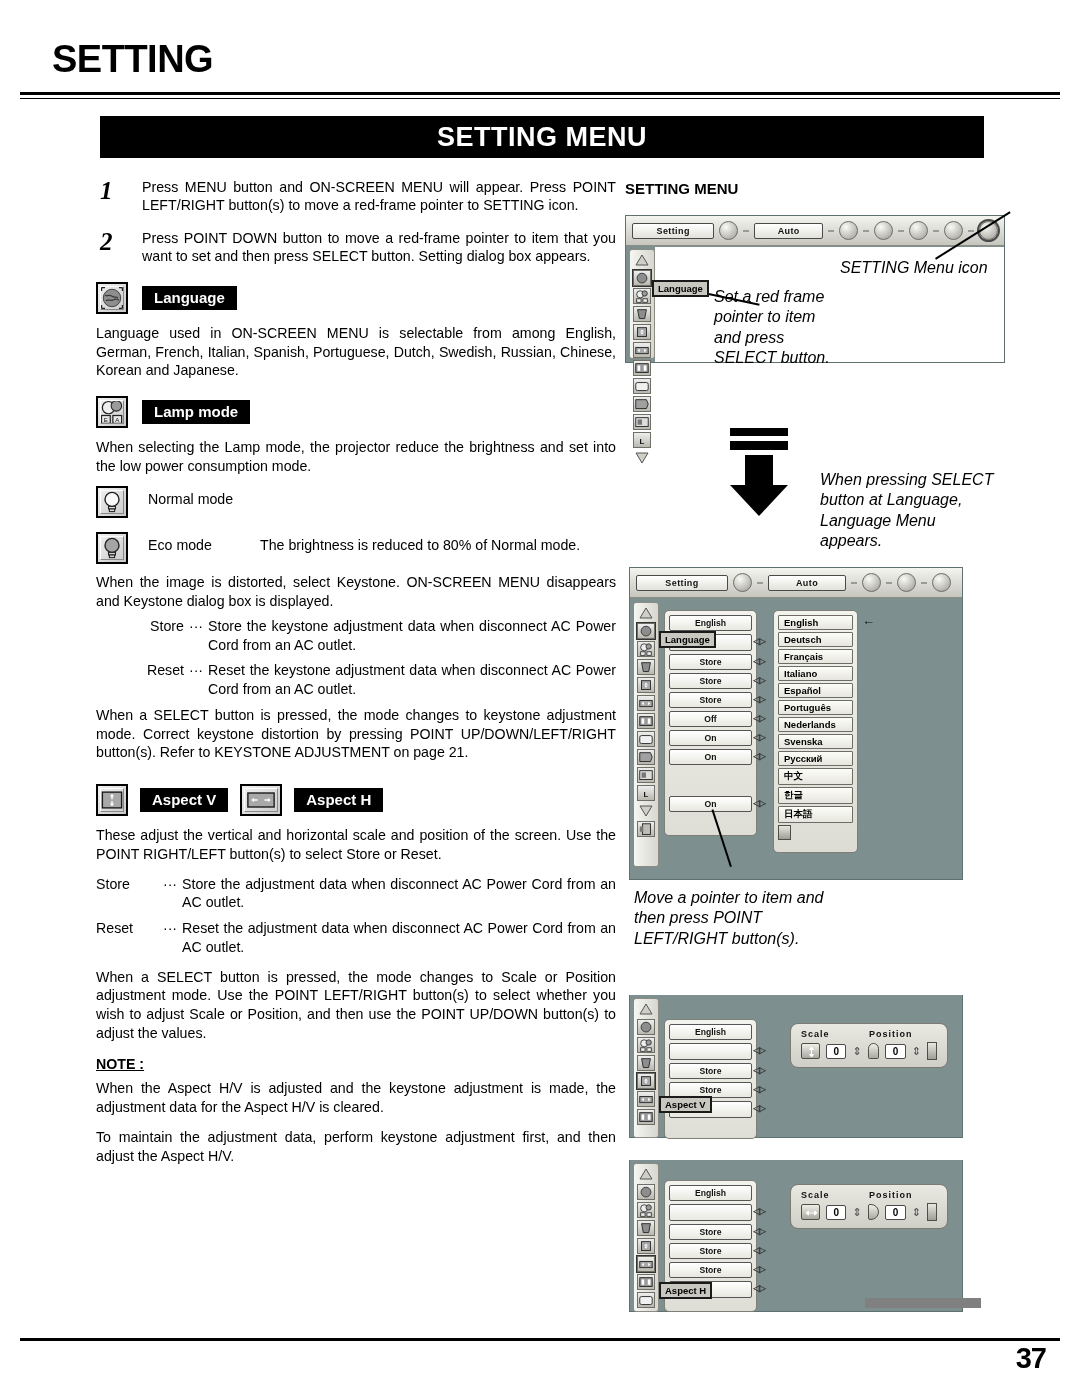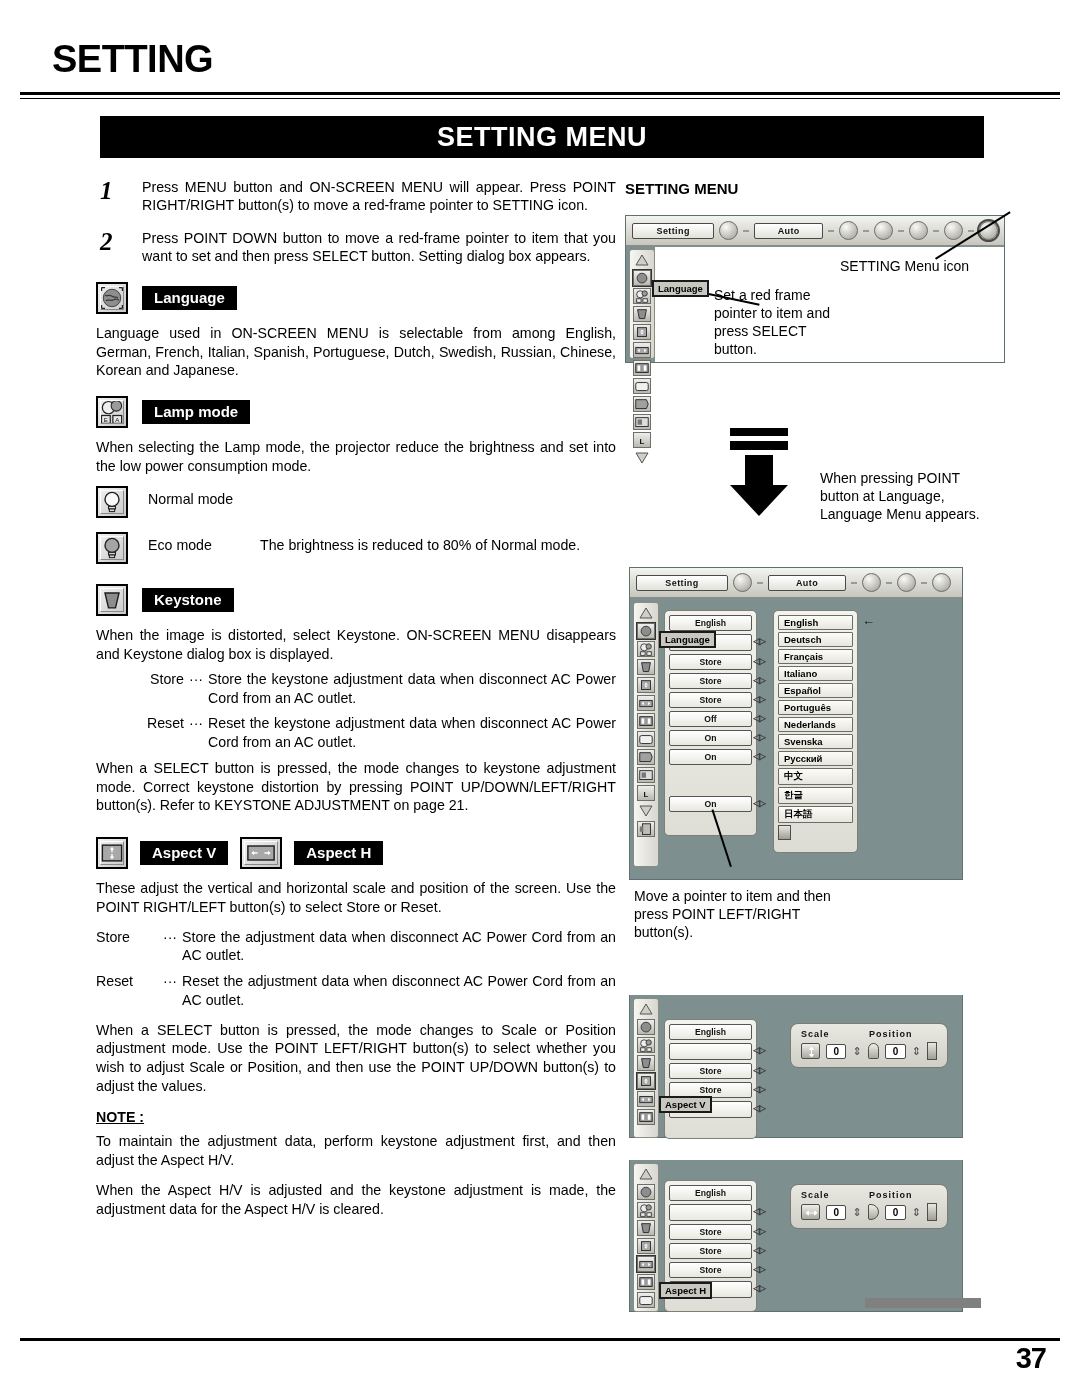--- a/index.html
+++ b/index.html
@@ -164,21 +164,21 @@
     width:19px; height:16px; background:linear-gradient(180deg,#efefe8,#a9a9a1);
     border:1px solid #4f4f48; border-radius:2px; position:relative;
   }
   .updown { font-size:11px; color:#444; line-height:.8; }
   .exitic {
     width:16px; height:18px; background:linear-gradient(180deg,#e8e8e0,#9e9e96);
     border:1px solid #4f4f48; position:relative;
   }
 
   
-  .callout { position:absolute; font-size:14px; line-height:1.28; }
+  .callout { position:absolute; font-size:16px; line-height:1.28;font-style:italic; }
   .leader { position:absolute; background:#000; transform-origin:0 0; height:1.6px; }
 
   .bigarrow { position:absolute; }
 
   
   .foot-rule { position:absolute; left:20px; top:1338px; width:1040px; height:3px; background:#000; }
   .foot-num {
     position:absolute; right:34px; top:1342px;
     font-size:29px; font-weight:bold; letter-spacing:-1px;
   }
@@ -192,21 +192,21 @@
   <div class="hdr-rule-thick"></div>
   <div class="hdr-rule-thin"></div>
 </div>
 
 <div class="banner">SETTING MENU</div>
 
 <div id="left-col">
 
   <div class="step">
     <div class="step-num">1</div>
-    <div class="step-body">Press MENU button and ON-SCREEN MENU will appear.  Press POINT RIGHT/RIGHT button(s) to move a red-frame pointer to SETTING icon.</div>
+    <div class="step-body">Press MENU button and ON-SCREEN MENU will appear.  Press POINT LEFT/RIGHT button(s) to move a red-frame pointer to SETTING icon.</div>
   </div>
 
   <div class="step">
     <div class="step-num">2</div>
     <div class="step-body">Press POINT DOWN button to move a red-frame pointer to item that you want to set and then press SELECT button.  Setting dialog box appears.</div>
   </div>
 
   <div class="sec-head">
     <span class="chip">
       <svg viewBox="0 0 32 32">
@@ -256,28 +256,20 @@
           <circle cx="16" cy="13" r="8" fill="#a5a5a5" stroke="#222" stroke-width="1.6"></circle>
           <rect x="12" y="21" width="8" height="3" fill="#d0d0d0" stroke="#222" stroke-width="1.2"></rect>
           <rect x="13" y="24" width="6" height="3" fill="#d0d0d0" stroke="#222" stroke-width="1.2"></rect>
         </svg>
       </span>
     </span>
     <span class="mname">Eco mode</span>
     <span class="mdesc">The brightness is reduced to 80% of Normal mode.</span>
   </div>
 
-  <div class="sec-head" style="margin-top:20px">
-    <span class="chip">
-      <svg viewBox="0 0 32 32">
-        <polygon points="8,8 24,8 20,25 12,25" fill="#8d8d8d" stroke="#1c1c1c" stroke-width="1.6"></polygon>
-      </svg>
-    </span>
-    <span class="sec-label">Keystone</span>
-  </div>
   <p class="para tight">When the image is distorted, select Keystone.  ON-SCREEN MENU disappears and Keystone dialog box is displayed.</p>
 
   <div class="defrow indent">
     <span class="dt">Store</span>
     <span class="dots">···</span>
     <span class="dd">Store the keystone adjustment data when disconnect AC Power Cord from an AC outlet.</span>
   </div>
   <div class="defrow indent">
     <span class="dt">Reset</span>
     <span class="dots">···</span>
@@ -311,22 +303,22 @@
     <span class="dd">Store the adjustment data when disconnect AC Power Cord from an AC outlet.</span>
   </div>
   <div class="defrow">
     <span class="dt" style="text-align:left">Reset</span>
     <span class="dots">···</span>
     <span class="dd">Reset the adjustment data when disconnect AC Power Cord from an AC outlet.</span>
   </div>
   <p class="para" style="margin-top:11px">When a SELECT button is pressed, the mode changes to Scale or Position adjustment mode. Use the POINT LEFT/RIGHT button(s) to select whether you wish to adjust Scale or Position, and then use the POINT UP/DOWN button(s) to adjust the values.</p>
 
   <div class="note-title">NOTE :</div>
+  <p class="para">When the Aspect H/V is adjusted and the keystone adjustment is made, the adjustment data for the Aspect H/V is cleared.</p>
   <p class="para">To maintain the adjustment data, perform keystone adjustment first, and then adjust the Aspect H/V.</p>
-  <p class="para">When the Aspect H/V is adjusted and the keystone adjustment is made, the adjustment data for the Aspect H/V is cleared.</p>
 </div>
 
 <div id="right-col">
   <div class="sub-title">SETTING MENU</div>
 </div>
 
 <div class="osd" style="position:absolute; left:625px; top:215px; width:380px; height:148px;">
   <div class="osd-bar">
     <div class="osd-btn" style="width:96px">Setting</div>
     <div class="osd-circ"></div>
@@ -400,21 +392,21 @@
 <div class="callout" style="left:714px; top:287px; width:130px;">Set a red frame pointer to item and press SELECT button.</div>
 
 <div class="bigarrow" style="left:730px; top:428px;">
   <svg width="58" height="90" viewBox="0 0 58 90">
     <rect x="0" y="0" width="58" height="8" fill="#000"></rect>
     <rect x="0" y="13" width="58" height="9" fill="#000"></rect>
     <rect x="15" y="27" width="28" height="30" fill="#000"></rect>
     <polygon points="0,57 58,57 29,88" fill="#000"></polygon>
   </svg>
 </div>
-<div class="callout" style="left:820px; top:470px; width:180px;">When pressing POINT button at Language, Language Menu appears.</div>
+<div class="callout" style="left:820px; top:470px; width:180px;">When pressing SELECT button at Language, Language Menu appears.</div>
 
 <div class="osd" style="position:absolute; left:629px; top:567px; width:334px; height:313px;">
   <div class="osd-bar">
     <div class="osd-btn" style="width:92px">Setting</div>
     <div class="osd-circ"></div>
     <div class="osd-line"></div>
     <div class="osd-btn" style="width:78px">Auto</div>
     <div class="osd-line"></div>
     <div class="osd-circ"></div>
     <div class="osd-line"></div>

